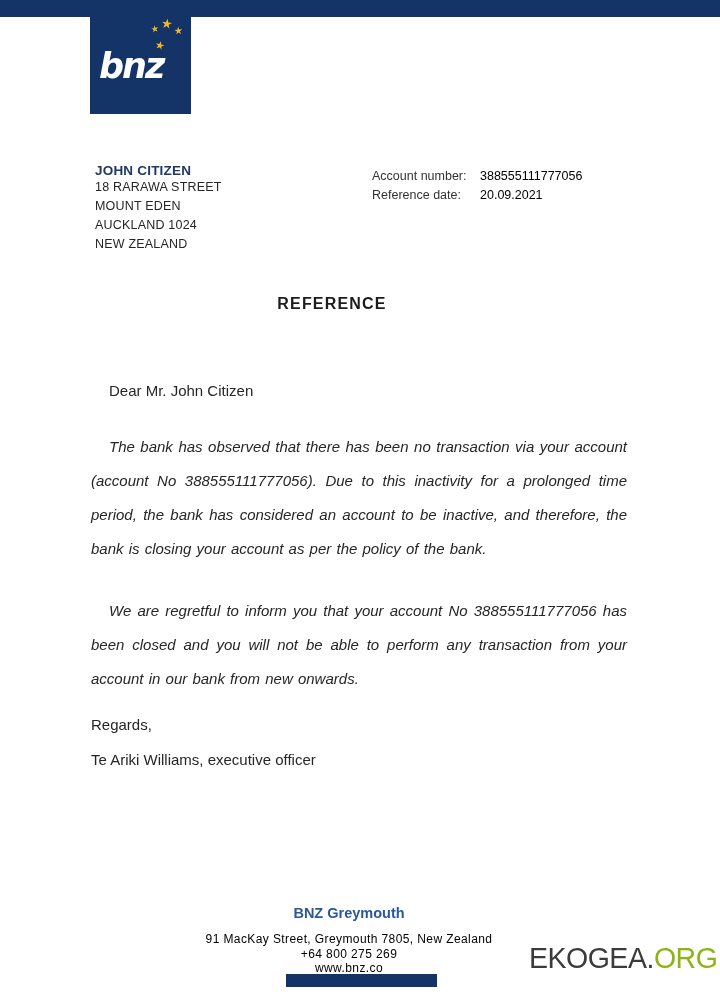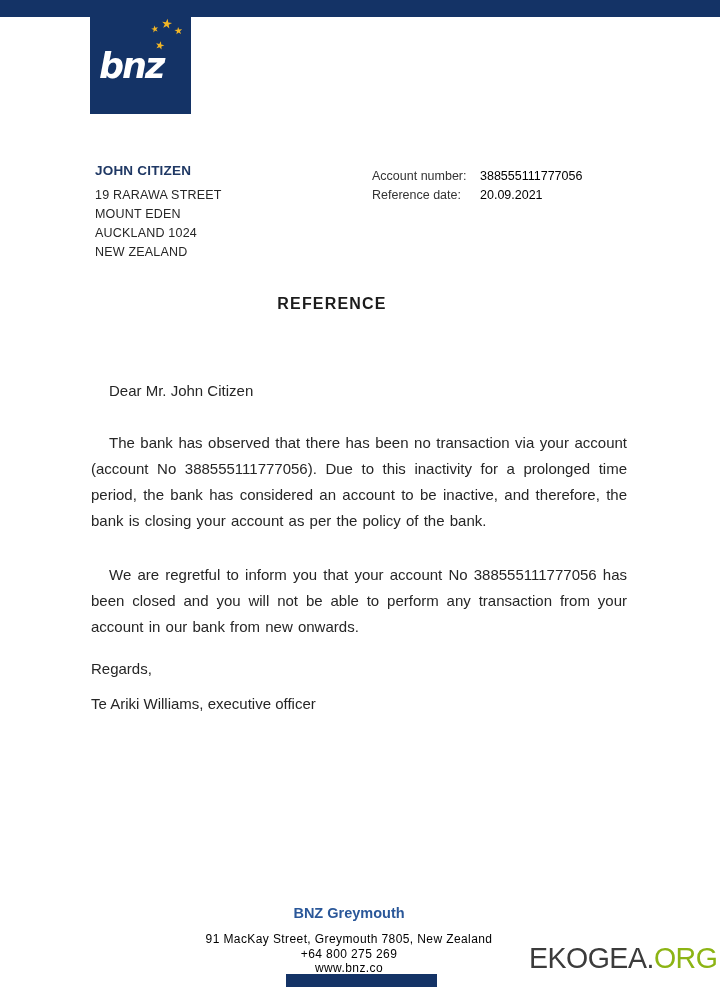--- a/index.html
+++ b/index.html
@@ -14,36 +14,36 @@
     position:absolute; left:9px; top:30px; color:#ffffff; font-style:italic; font-weight:bold;
     font-size:35px; letter-spacing:-2px; font-family:"DejaVu Sans", sans-serif;margin-top:16px;
   }
   .star { position:absolute; color:#f2b626; line-height:1; }
   .star.s1 { left:61px; top:25px; font-size:9px;  transform:rotate(-12deg); }
   .star.s2 { left:71px; top:17px; font-size:13px; transform:rotate(8deg); }
   .star.s3 { left:84px; top:26px; font-size:10px; transform:rotate(-5deg); }
   .star.s4 { left:65px; top:40px; font-size:11px; transform:rotate(14deg); }
 
   .recipient { position:absolute; left:95px; top:163px; }
-  .recipient-name { color:#1f3864; font-weight:bold; font-size:13.5px; letter-spacing:0.2px; margin-bottom:8px; }
+  .recipient-name { color:#1f3864; font-weight:bold; font-size:13.5px; letter-spacing:0.2px; margin-bottom:0; }
   .addr-line { color:#262626; font-size:12.5px; line-height:19px; letter-spacing:0.2px; }
 
   .meta { position:absolute; left:372px; top:167px; font-size:12.5px; color:#262626; }
   .meta-row { display:flex; line-height:19px; }
   .meta-label { width:108px; color:#333333; }
   .meta-value { color:#000000; }
 
   .doc-title {
     position:absolute; left:0; top:295px; width:664px; text-align:center;
     font-weight:bold; font-size:16px; letter-spacing:1.2px; color:#1c1c1c;
   }
 
   .body-text { position:absolute; left:91px; top:378px; width:536px; color:#262626; font-size:15px; }
   .salutation { line-height:26px; text-indent:18px; }
-  .para { text-align:justify; text-indent:18px; line-height:26px; margin-top:26px; word-spacing:1px; }
+  .para { text-align:justify; text-indent:18px; line-height:34px; margin-top:26px; word-spacing:1px;font-style:italic; }
   .para.p2 { margin-top:28px; }
   .closing { line-height:26px; margin-top:16px; }
   .signature { line-height:26px; margin-top:9px; }
 
   .footer { position:absolute; left:0; top:905px; width:698px; text-align:center; }
   .branch { color:#2a5799; font-weight:bold; font-size:14.5px; margin-bottom:11px; }
   .footer-line { color:#000000; font-size:12px; line-height:14.5px; letter-spacing:0.4px; }
 
   .watermark { position:absolute; right:3px; top:941px; font-size:30px; letter-spacing:-0.5px; transform:scaleX(0.95); transform-origin:right; }
   .wm-dark { color:#3b3b3b; }
@@ -61,21 +61,21 @@
   <div class="logo-box">
     <span class="logo-text">bnz</span>
     <span class="star s1">★</span>
     <span class="star s2">★</span>
     <span class="star s3">★</span>
     <span class="star s4">★</span>
   </div>
 
   <div class="recipient">
     <div class="recipient-name">JOHN CITIZEN</div>
-    <div class="addr-line">19 RARAWA STREET</div>
+    <div class="addr-line">18 RARAWA STREET</div>
     <div class="addr-line">MOUNT EDEN</div>
     <div class="addr-line">AUCKLAND 1024</div>
     <div class="addr-line">NEW ZEALAND</div>
   </div>
 
   <div class="meta">
     <div class="meta-row">
       <span class="meta-label">Account number:</span>
       <span class="meta-value">388555111777056</span>
     </div>

